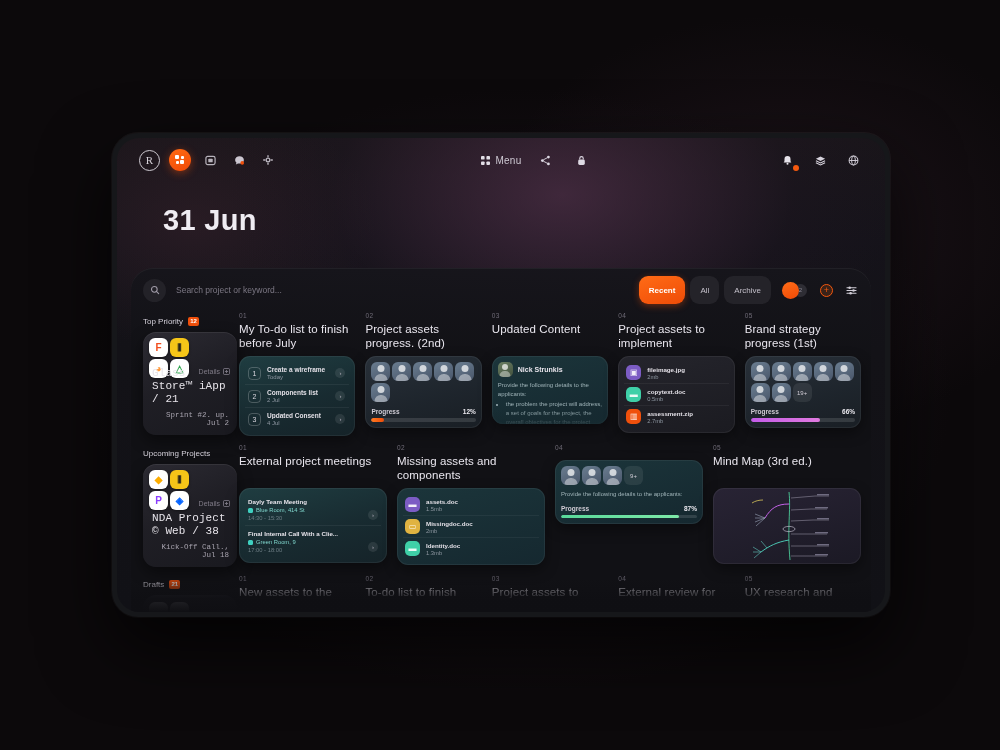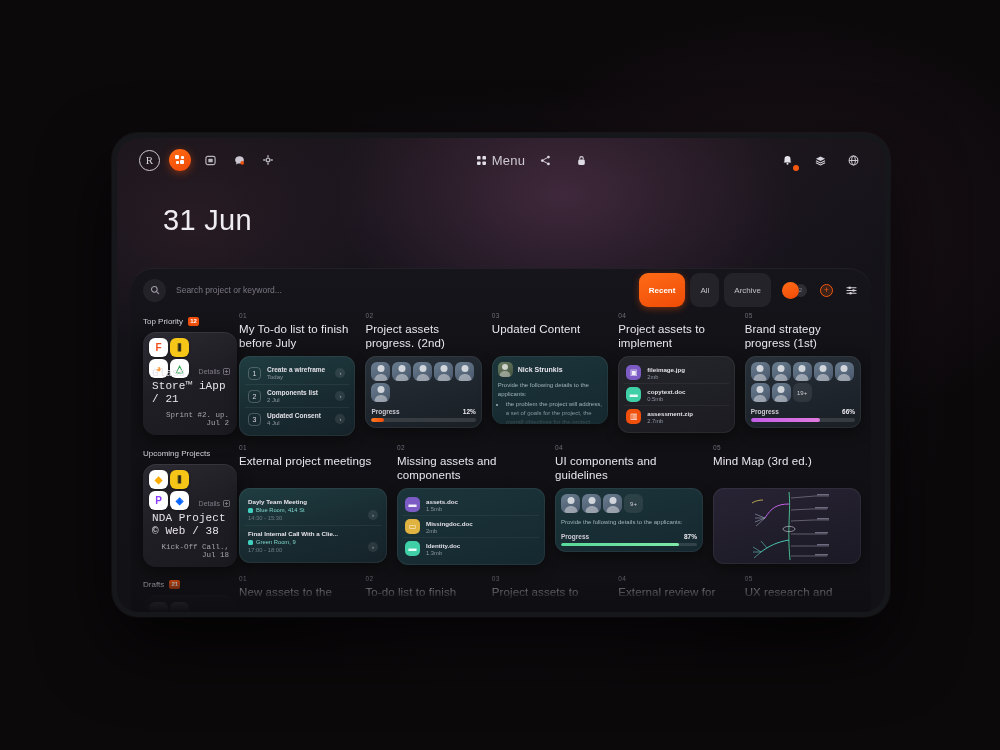--- a/index.html
+++ b/index.html
@@ -61,21 +61,21 @@
     width: 22px; height: 22px; border-radius: 50%;
     background: linear-gradient(160deg,#ff6a13,#f04a07);
     color: #fff;
     box-shadow: 0 2px 8px rgba(240,80,10,0.45);
   }
   .tb-center {
     position: absolute; left: 0; right: 0; top: 0; height: 44px;
     display: flex; align-items: center; justify-content: center;
     gap: 6px; pointer-events: none;
   }
-  .menu-lbl { color: #cdc8d2; font-size: 13px; letter-spacing: .2px; }
+  .menu-lbl { color: #cdc8d2; font-size: 10px; letter-spacing: .2px; }
   .tb-mid-icons {
     position: absolute; left: 54.5%; top: 0; height: 44px;
     display: flex; align-items: center; gap: 16px;
   }
   .tb-right {
     position: absolute; right: 22px; top: 0; height: 44px;
     display: flex; align-items: center; gap: 13px;
   }
   .bell-wrap { position: relative; }
   .bell-dot {
@@ -87,21 +87,21 @@
   
   .hero {
     display: flex; align-items: baseline;
     padding: 22px 22px 0 46px; gap: 68px;
   }
   .hero h1 {
     font-size: 29px; font-weight: 300; color: #efecf2;
     letter-spacing: .3px;
   }
   .hero .date {
-    font-size: 29px; font-weight: 400; color: #efecf2;
+    font-size: 29px; font-weight: 700; color: #efecf2;
     letter-spacing: .3px;
   }
 
   
   .panel {
     position: absolute;
     left: 14px; right: 14px; top: 130px; bottom: 0;
     border-radius: 22px 22px 0 0;
     background: linear-gradient(180deg, rgba(22,21,27,0.97) 0%, rgba(17,17,21,0.99) 30%, #111115 100%);
     box-shadow: inset 0 1px 0 rgba(255,255,255,0.05);
@@ -120,21 +120,21 @@
     margin-right: 10px; flex: none;
   }
   .search-input {
     flex: 1; background: transparent; border: none; outline: none;
     color: #cfcbd4; font-size: 8.5px;
     font-family: "Liberation Sans", sans-serif;
   }
   .search-input::placeholder { color: #7c7884; }
   .filters { display: flex; align-items: center; gap: 5px; }
   .pill {
-    height: 34px; padding: 0 10px; border-radius: 9px;
+    height: 28px; padding: 0 10px; border-radius: 9px;
     background: #242329; color: #c3bfc9;
     font-size: 8px; display: flex; align-items: center;
   }
   .pill.active {
     background: linear-gradient(160deg,#ff6b16,#ef4c07);
     color: #fff; font-weight: bold;
     box-shadow: 0 2px 7px rgba(240,80,10,0.4);
   }
   .avatar-grp {
     display: flex; align-items: center; margin-left: 6px;
@@ -768,21 +768,20 @@
               <div>
                     <div class="file-t">Identity.doc</div>
                    <div class="file-s">1.3mb</div>
                   </div>
             </div>
           </div>
         </div>
 
         <div class="col">
           <div class="col-num">04</div>
-          <div class="col-title">UI components and guidelines</div>
           <div class="card deepteal card-pad">
             <div class="avgrid">
               <div class="av"></div>
               <div class="av"></div>
               <div class="av"></div>
               <div class="av more">9+</div>
             </div>
             <div class="note-body" style="margin-top:5px">Provide the following details to the applicants:</div>
             <div class="progress-row">
               <span class="progress-lbl">Progress</span>

